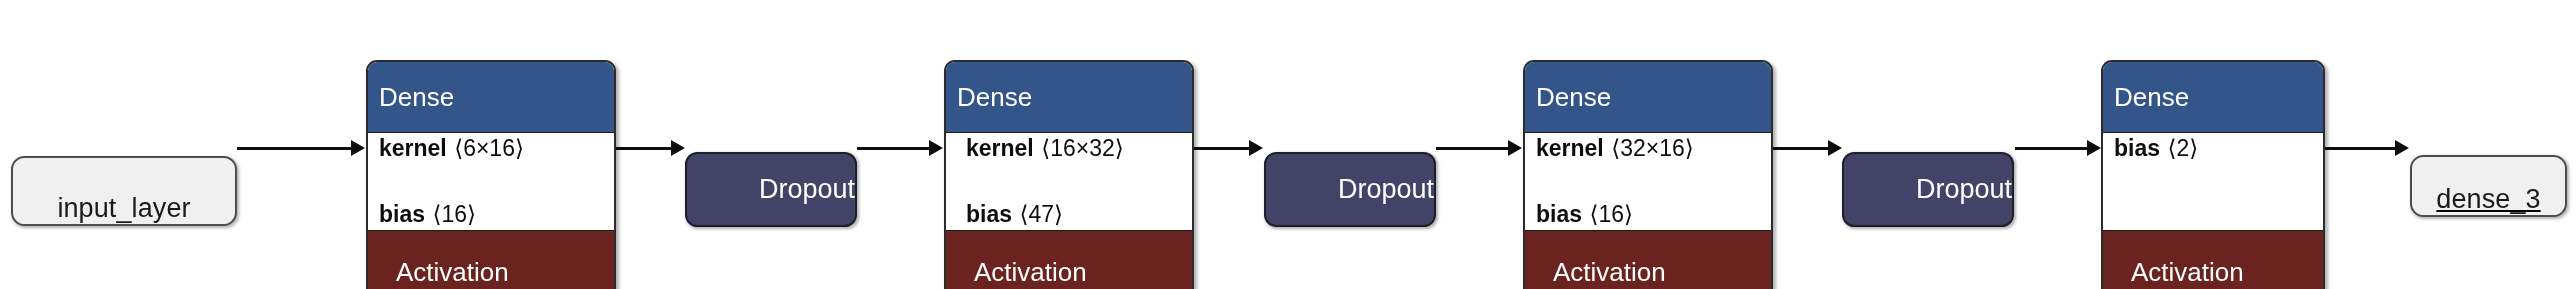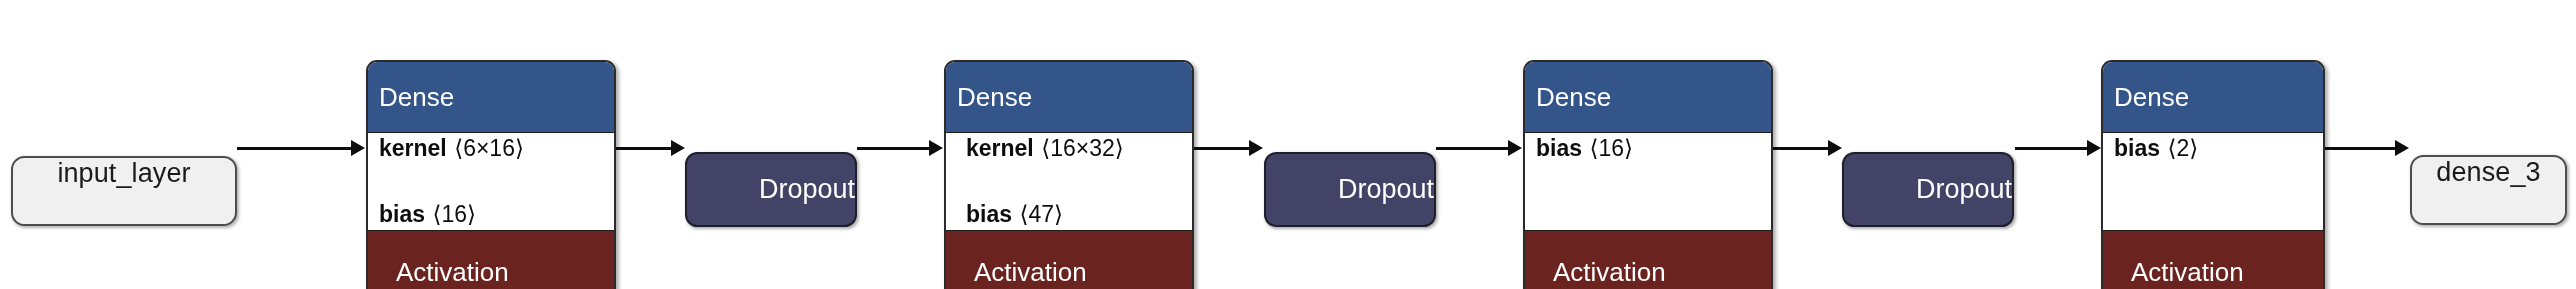--- a/index.html
+++ b/index.html
@@ -25,21 +25,21 @@
     box-sizing: border-box;
     margin-top: 44px;
   }
 
   
   .terminal-node {
     background: #f0f0f0;
     border: 2.5px solid #4d4d4d;
     border-radius: 13.5px;
     display: flex;
-    align-items: flex-start;
+    align-items: flex-end;
     justify-content: center;
     box-shadow: 1.8px 1.8px 3.1px rgba(0,0,0,0.30);
   }
   .terminal-label {
     font-size: 27px;
     color: #1a1a1a;
     letter-spacing: 0.1px;
     white-space: nowrap;
   }
 
@@ -200,20 +200,23 @@
 
   <div class="arrow" style="left:1436px; top:145px; width:87px;">
     <div class="arrow-line" style="width:72px;"></div>
     <div class="arrow-head" style="left:72px;"></div>
   </div>
 
   <div class="node dense-node" style="left:1523px; top:16px; width:250px; height:255px;">
     <div class="dense-header" style="height:71px;">Dense</div>
     <div class="dense-body" style="height:97px;">
       <div class="weight-row">
+        <span class="weight-name">kernel</span><span class="weight-shape">⟨32×16⟩</span>
+      </div>
+      <div class="weight-row">
         <span class="weight-name">bias</span><span class="weight-shape">⟨16⟩</span>
       </div>
     </div>
     <div class="dense-footer" style="height:82px;">Activation</div>
   </div>
 
   <div class="arrow" style="left:1773px; top:145px; width:70px;">
     <div class="arrow-line" style="width:55px;"></div>
     <div class="arrow-head" style="left:55px;"></div>
   </div>
@@ -235,18 +238,18 @@
       </div>
     </div>
     <div class="dense-footer" style="height:82px;">Activation</div>
   </div>
 
   <div class="arrow" style="left:2325px; top:145px; width:84px;">
     <div class="arrow-line" style="width:70px;"></div>
     <div class="arrow-head" style="left:70px;"></div>
   </div>
 
-  <div class="node terminal-node" style="left:2410px; top:111px; width:157px; height:70px;">
+  <div class="node terminal-node" style="left:2410px; top:111px; width:157px; height:62px;text-decoration:underline;">
     <span class="terminal-label">dense_3</span>
   </div>
 
 </div>
 
 
 </body></html>

